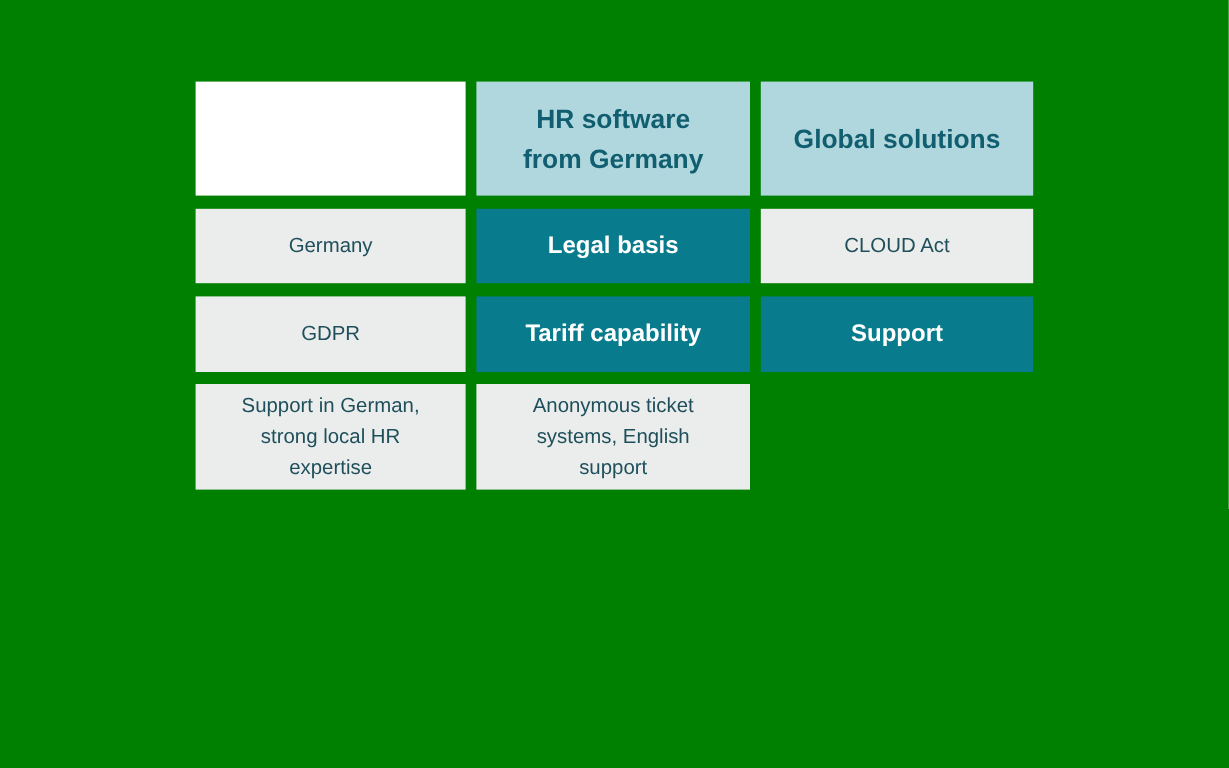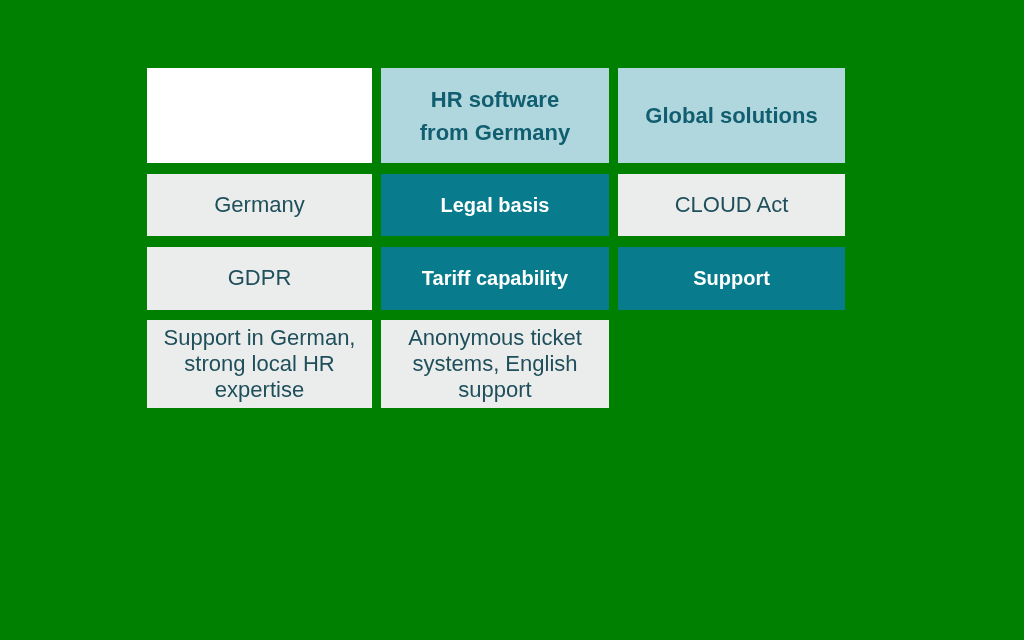--- a/index.html
+++ b/index.html
@@ -9,21 +9,21 @@
   .stage {
     position: relative;
     width: 1024px;
     height: 640px;
     overflow: hidden;
     background: var(--background, #008000);
     font-family: "Liberation Sans", sans-serif;
   }
   .table {
     position: absolute;
-    left: 147px;
+    left: 163px;
     top: 68px;
     width: 698px;
     height: 471px;
     display: grid;
     grid-template-columns: 225px 228px 227px;
     grid-template-rows: 95px 62px 63px 88px 120px;
     column-gap: 9px;
     row-gap: 10.75px;
   }
   .cell {
@@ -51,21 +51,21 @@
     background: var(--label-cell-bg, #087b8c);
     color: var(--label-text, #ffffff);
     font-weight: 700;
     font-size: 20px;
     line-height: 26px;
   }
   .cell.value {
     background: var(--value-cell-bg, #ebedec);
     color: var(--value-text, #1f4f5b);
     font-weight: 400;
-    font-size: 22px;
+    font-size: 17px;
     line-height: 26px;
   }
 </style>
 </head>
 <body>
 
 <div class="stage">
   <div class="table">
 
     <div class="cell empty"></div>

